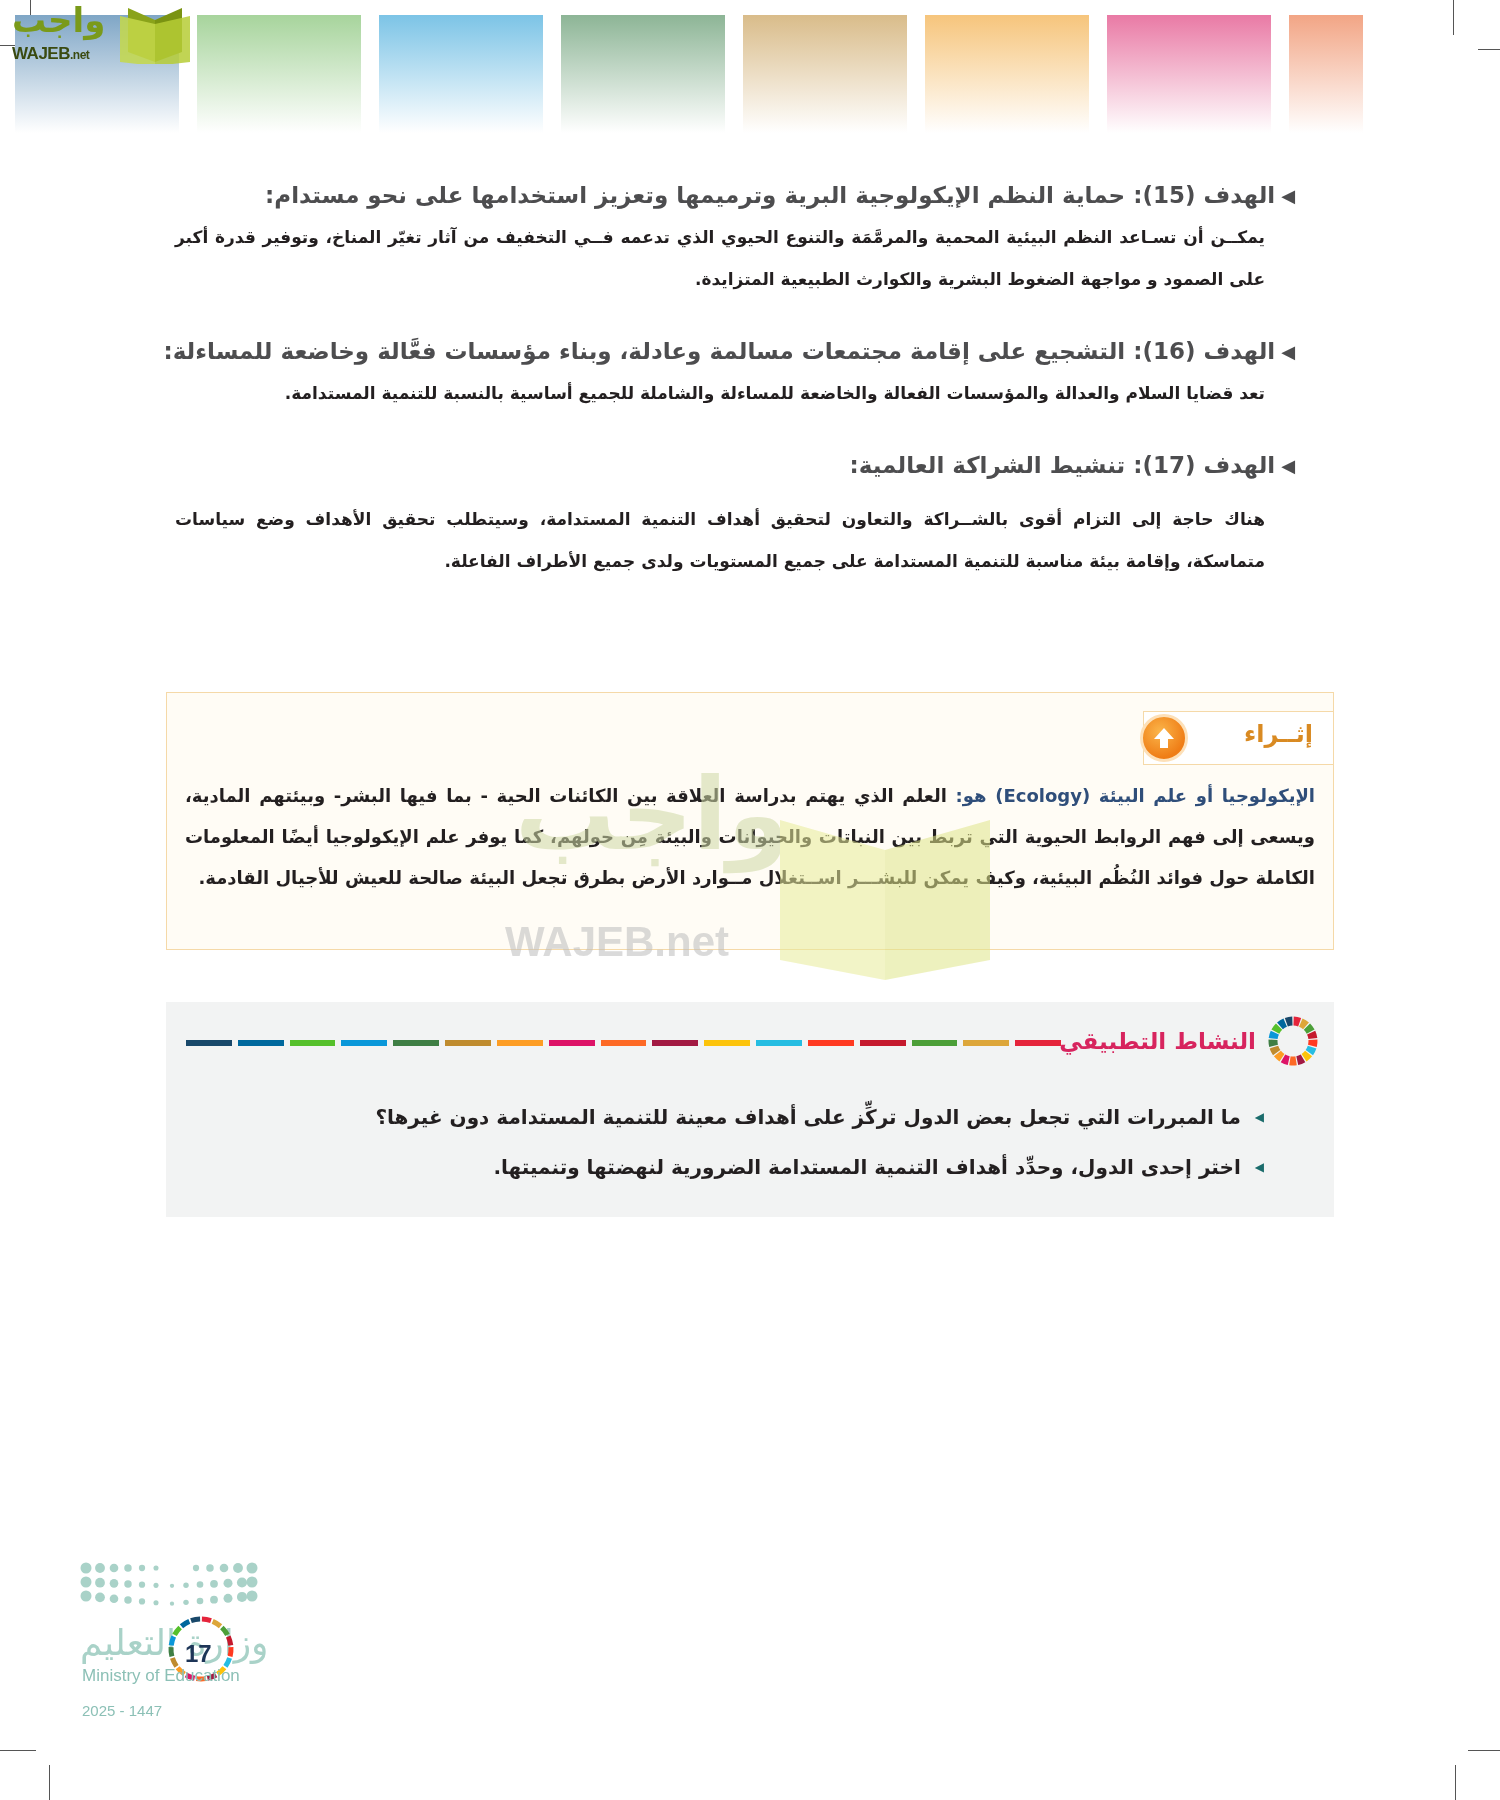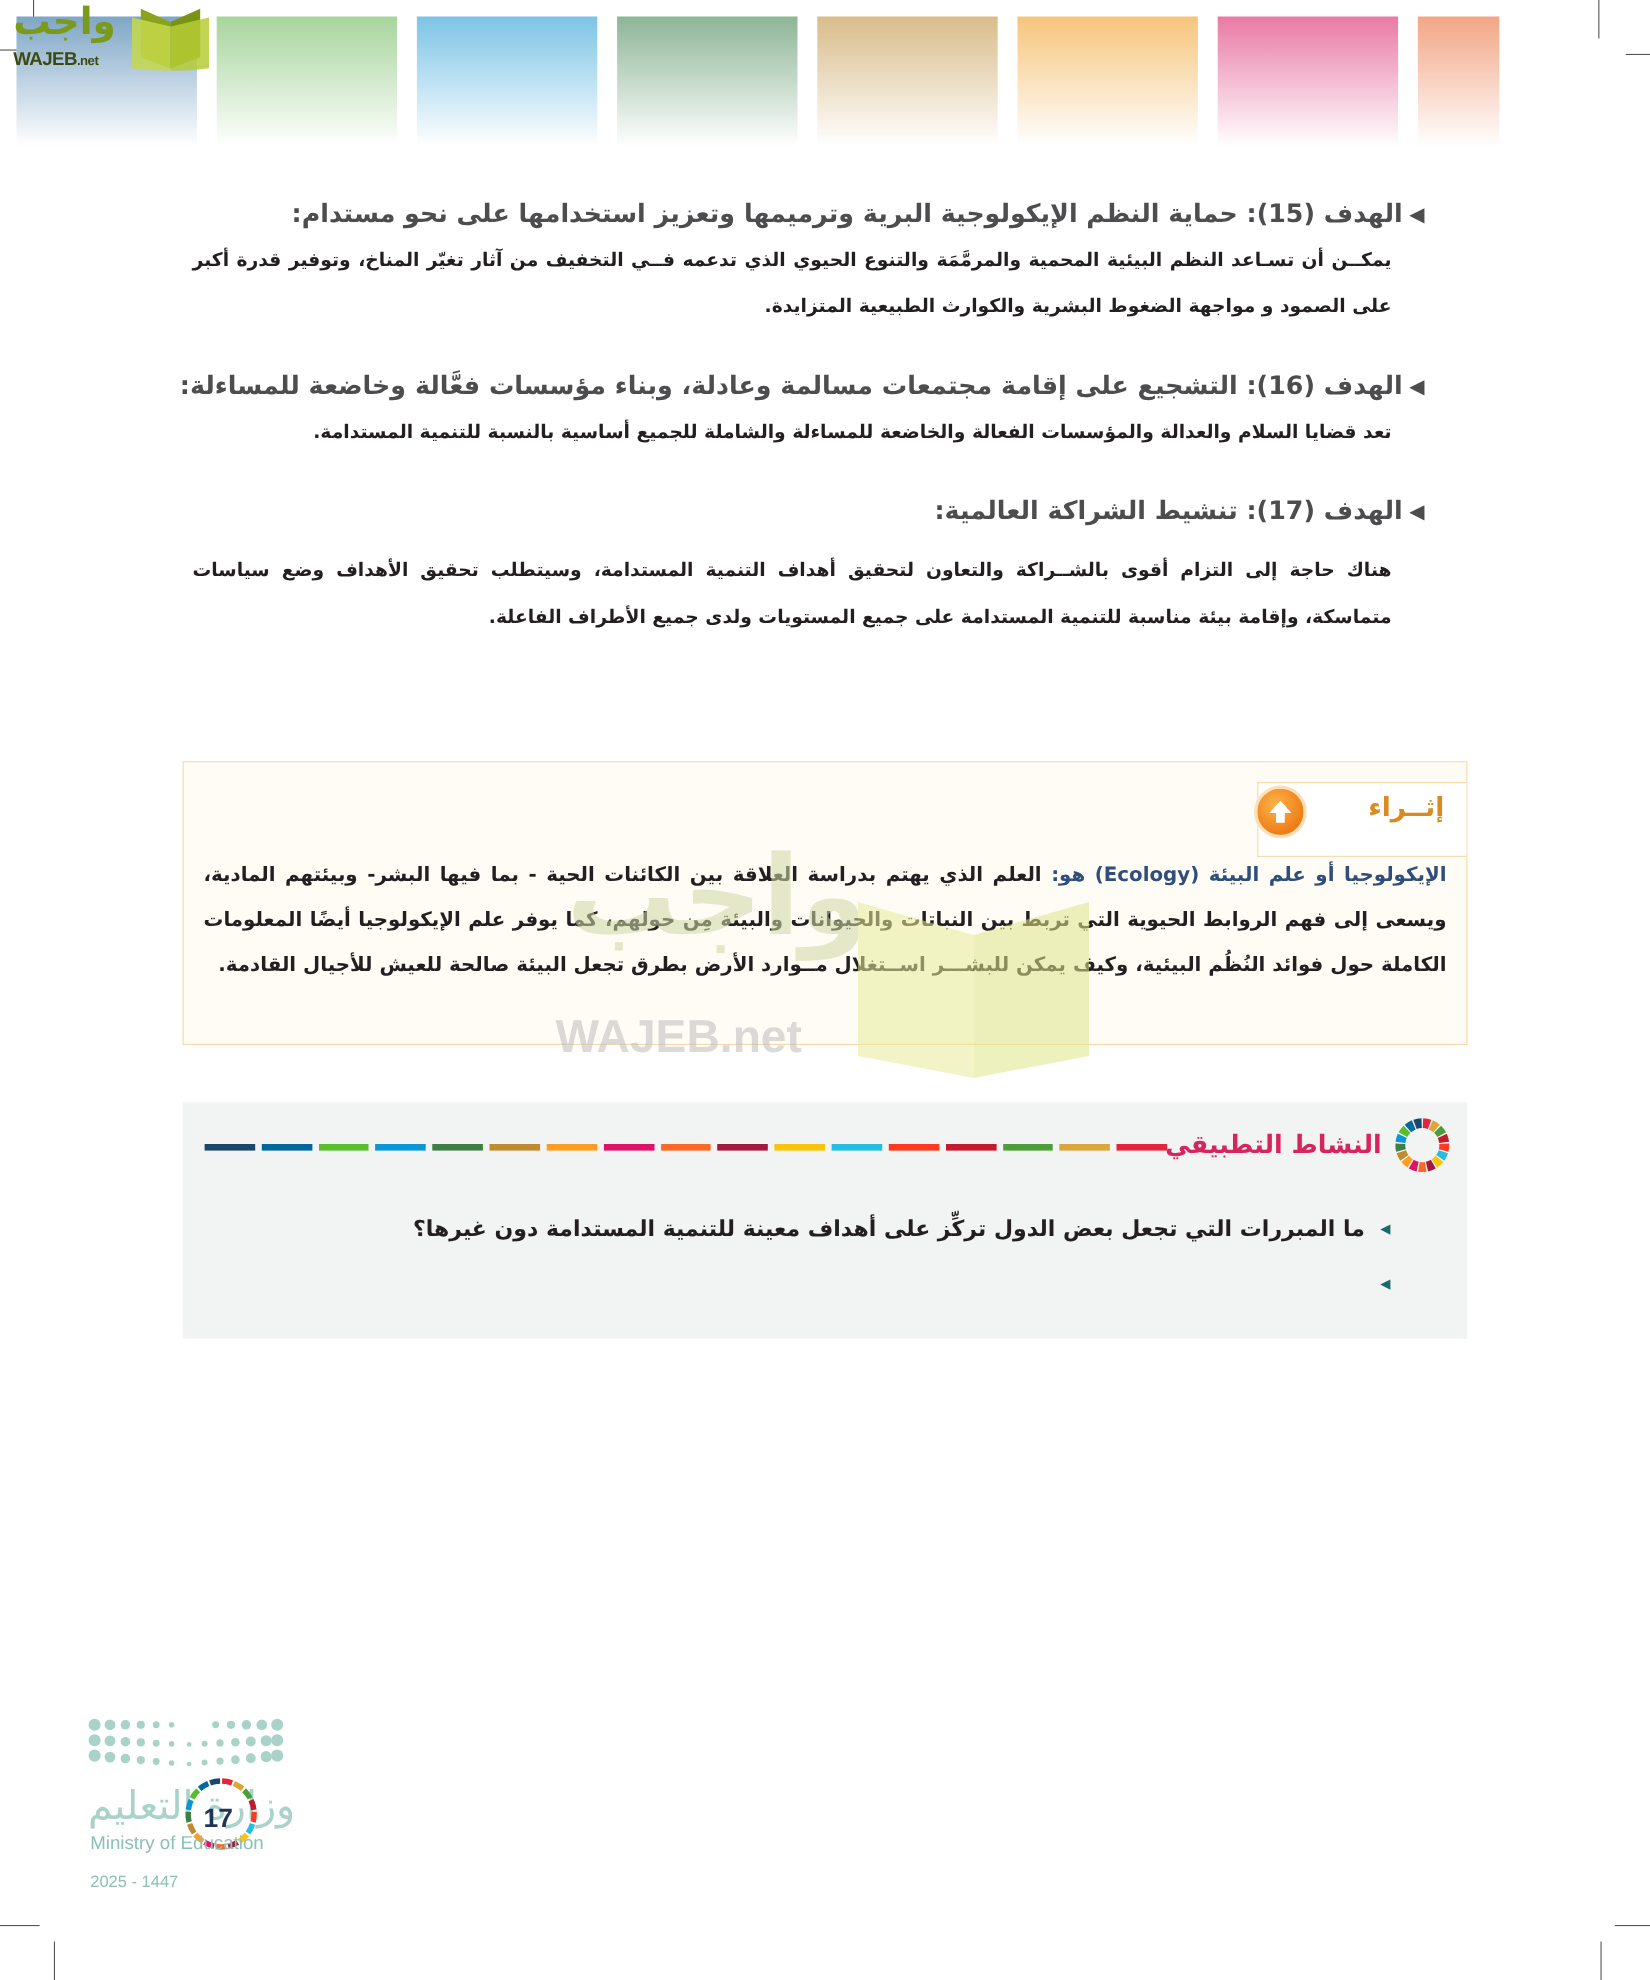--- a/index.html
+++ b/index.html
@@ -21,21 +21,21 @@
   .logo-top .book { position: absolute; left: 104px; top: -2px; }
 
   
   .goal { position: absolute; right: 205px; width: 1120px; text-align: right; }
   .goal-heading { font: bold 23px "DejaVu Sans", sans-serif; color: #4d4d4f; white-space: nowrap; display: flex; justify-content: flex-start; align-items: center; gap: 6px; }
   .goal-heading .tri { color: #4d4d4f; font-size: 18px; }
   .goal-body { font: bold 17px "DejaVu Sans", sans-serif; color: #231f20; line-height: 42px; margin-top: 8px; padding-right: 30px; text-align: justify; text-align-last: right; }
 
   
   .enrich { position: absolute; left: 166px; top: 692px; width: 1168px; height: 258px; background: #fffcf5; border: 1.5px solid #f5d9a8; }
-  .enrich-tab { position: absolute; right: 0; top: 18px; width: 190px; height: 68px; background: #fff; border: 1.5px solid #f5d9a8; border-right: none; display: flex; align-items: center; }
+  .enrich-tab { position: absolute; right: 0; top: 18px; width: 190px; height: 54px; background: #fff; border: 1.5px solid #f5d9a8; border-right: none; display: flex; align-items: center; }
   .enrich-title { position: absolute; right: 20px; top: 8px; font: bold 24px "DejaVu Sans", sans-serif; color: #d98a22; }
   .enrich-icon { position: absolute; left: -4px; top: 2px; width: 48px; height: 48px; border-radius: 50%; background: radial-gradient(circle at 40% 35%, #fbb54a, #ef7d16 70%); border: 3px solid #fde0b8; display: flex; align-items: center; justify-content: center; }
   .enrich-body { position: absolute; right: 18px; top: 82px; width: 1130px; font: bold 18px "DejaVu Sans", sans-serif; line-height: 41px; color: #231f20; text-align: justify; text-align-last: right; }
   .enrich-body .term { color: #2f4e7a; }
 
   
   .watermark { position: absolute; left: 505px; top: 800px; width: 500px; height: 180px; opacity: 0.55; direction: ltr; pointer-events: none; }
   .watermark .wm-ar { position: absolute; left: 10px; top: -44px; font: bold 100px "DejaVu Sans", sans-serif; color: #cfd9a6; }
   .watermark .wm-en { position: absolute; left: 0; top: 118px; font: bold 42px "Liberation Sans", sans-serif; color: #bdbdbd; }
   .watermark .wm-book { position: absolute; left: 265px; top: 20px; }
@@ -182,20 +182,21 @@
       <div class="stripe" style="background: rgb(221, 166, 58);"></div>
       <div class="stripe" style="background: rgb(229, 36, 59);"></div>
     </div>
   <ul class="activity-list">
     <li>
       <span class="bullet">◀</span>
       <span>ما المبررات التي تجعل بعض الدول تركِّز على أهداف معينة للتنمية المستدامة دون غيرها؟</span>
     </li>
     <li>
       <span class="bullet">◀</span>
+      <span>اختر إحدى الدول، وحدِّد أهداف التنمية المستدامة الضرورية لنهضتها وتنميتها.</span>
     </li>
   </ul>
 </div>
 
 <div class="footer-logo">
   <svg class="fl-dots" width="200" height="70" viewBox="0 0 200 70" id="flDots">
       <circle cx="6" cy="8" r="5.5" fill="#a9d2c8"></circle>
       <circle cx="20" cy="8" r="4.909638554216867" fill="#a9d2c8"></circle>
       <circle cx="34" cy="8" r="4.3192771084337345" fill="#a9d2c8"></circle>
       <circle cx="48" cy="8" r="3.7289156626506026" fill="#a9d2c8"></circle>

